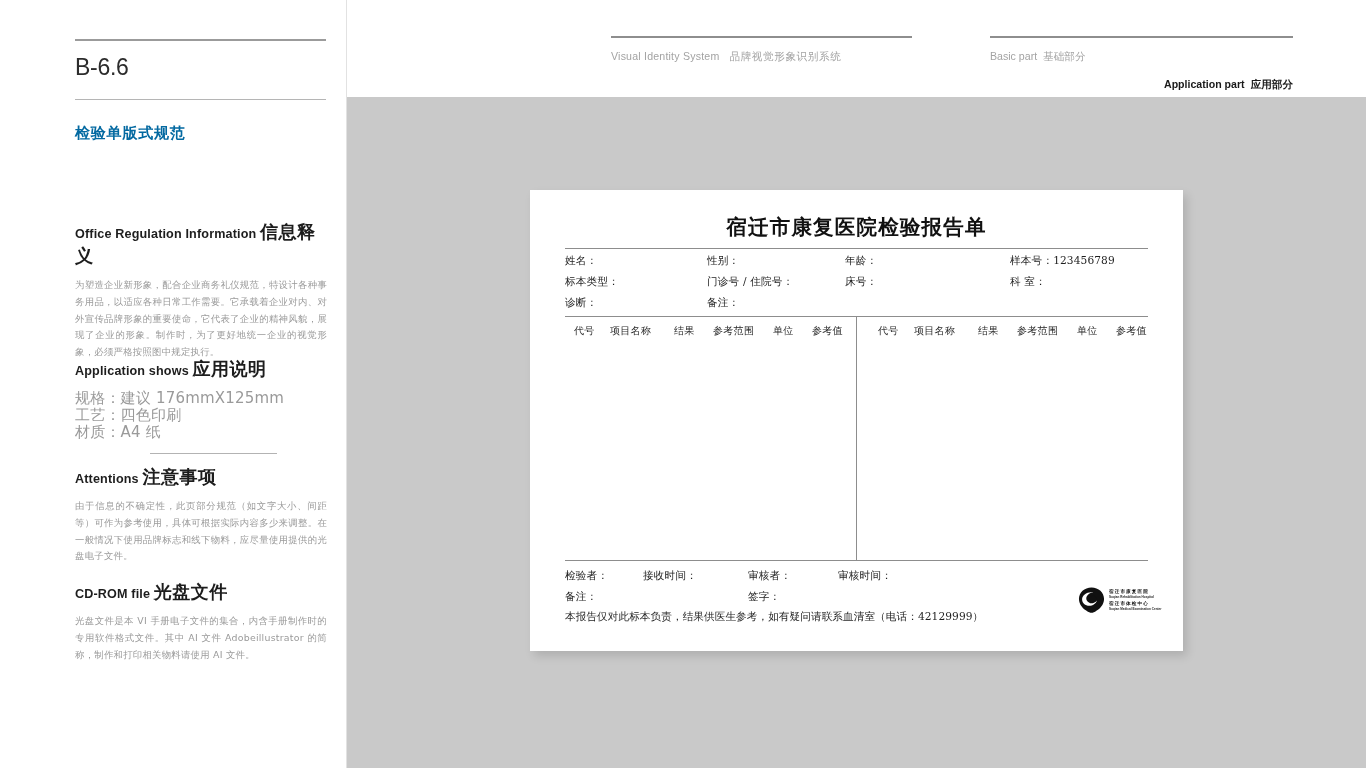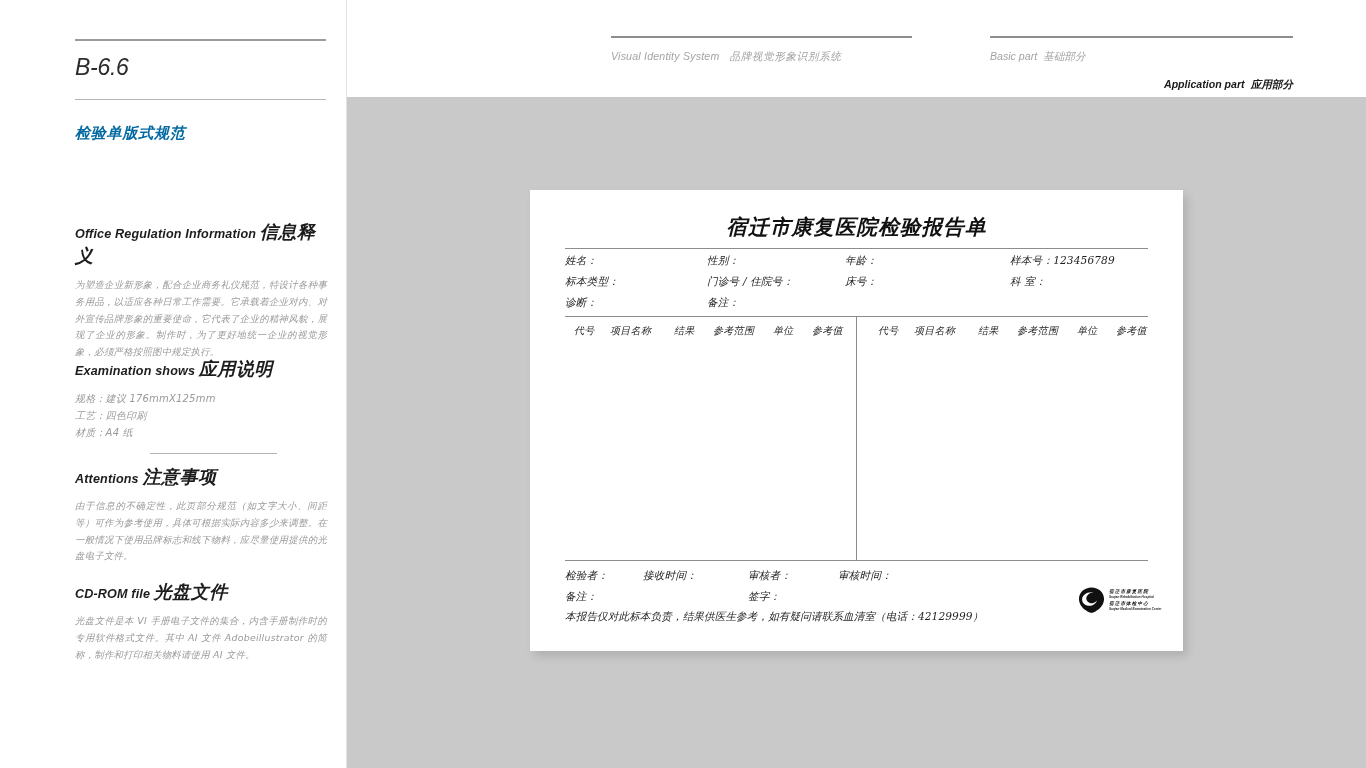--- a/index.html
+++ b/index.html
@@ -17,21 +17,20 @@
     -webkit-font-smoothing: antialiased;
   }
 
   
   #page {
     position: absolute;
     inset: 0;
     width: 1366px;
     height: 768px;
     background: #fff;
-    font-style: italic;
   }
 
   
   .gray-panel {
     position: absolute;
     left: 347px;
     top: 97px;
     width: 1019px;
     height: 671px;
     background: #c9c9c9;
@@ -96,21 +95,21 @@
   .block p {
     margin: 0;
     font-size: 9.4px;
     line-height: 16.8px;
     color: #9a9a9a;
     text-align: justify;
     letter-spacing: 0.25px;
     font-family: "DejaVu Sans", "Liberation Sans", sans-serif;
   }
   .spec-line {
-    font-size: 10px;
+    font-size: 15px;
     line-height: 17px;
     color: #9a9a9a;
     letter-spacing: 0.2px;
     font-family: "DejaVu Sans", "Liberation Sans", sans-serif;
   }
 
   #block-office { top: 220px; }
   #block-application { top: 357px; }
   #divider-mid {
     position: absolute;
@@ -302,21 +301,21 @@
     <div class="code-label">B-6.6</div>
     <div class="code-rule-bottom"></div>
     <div class="sidebar-title">检验单版式规范</div>
 
     <div class="block" id="block-office">
       <h3><span>Office Regulation Information</span> <span class="cn">信息释义</span></h3>
       <p>为塑造企业新形象，配合企业商务礼仪规范，特设计各种事务用品，以适应各种日常工作需要。它承载着企业对内、对外宣传品牌形象的重要使命，它代表了企业的精神风貌，展现了企业的形象。制作时，为了更好地统一企业的视觉形象，必须严格按照图中规定执行。</p>
     </div>
 
     <div class="block" id="block-application">
-      <h3><span>Examination shows</span> <span class="cn">应用说明</span></h3>
+      <h3><span>Application shows</span> <span class="cn">应用说明</span></h3>
       <div class="spec-line">规格：建议 176mmX125mm</div>
       <div class="spec-line">工艺：四色印刷</div>
       <div class="spec-line">材质：A4 纸</div>
     </div>
 
     <div id="divider-mid"></div>
 
     <div class="block" id="block-attentions">
       <h3><span>Attentions</span> <span class="cn">注意事项</span></h3>
       <p>由于信息的不确定性，此页部分规范（如文字大小、间距等）可作为参考使用，具体可根据实际内容多少来调整。在一般情况下使用品牌标志和线下物料，应尽量使用提供的光盘电子文件。</p>

